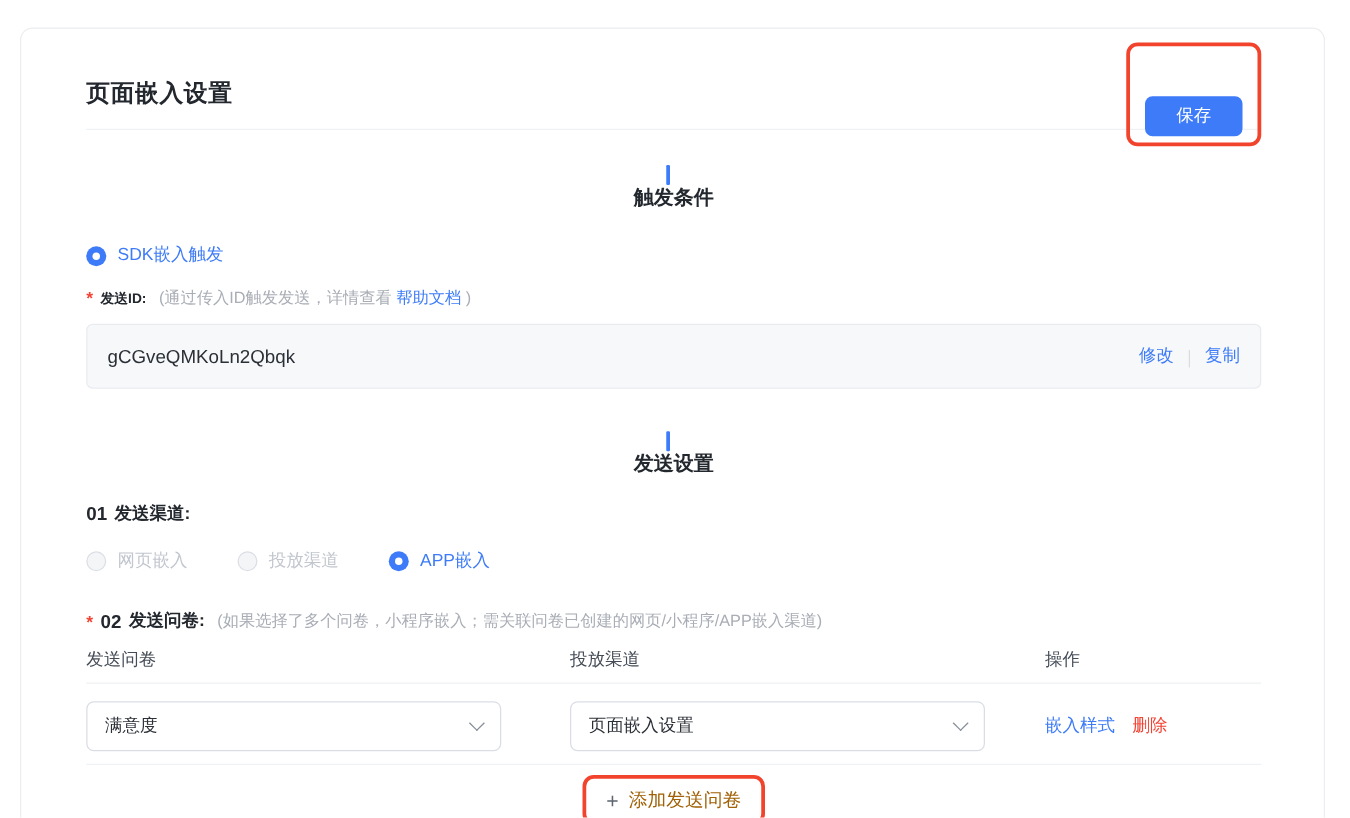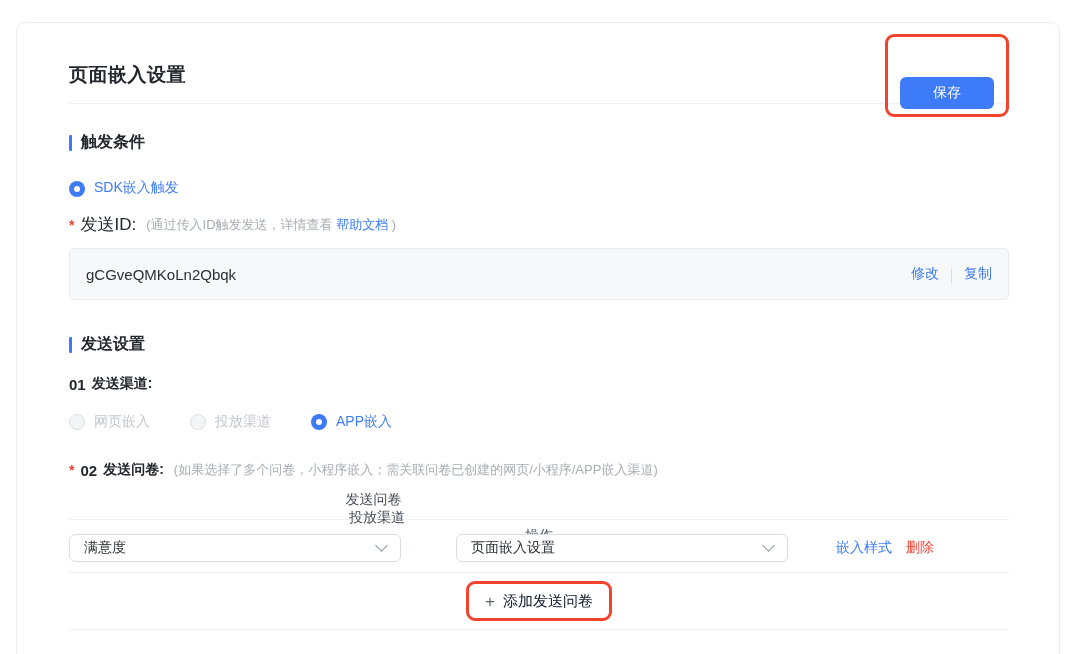--- a/index.html
+++ b/index.html
@@ -23,79 +23,79 @@
   .card{
     position:absolute;left:16px;top:22px;width:1044px;height:700px;
     background:#fff;border:1px solid #ebedf1;border-radius:10px;
     padding:28px 50px 0 52px;
   }
   .header-row{display:flex;justify-content:space-between;align-items:center;height:48px;}
   .page-title{font-size:19px;font-weight:700;letter-spacing:.5px;}
   .annotation-rect{border:3px solid var(--annotation);border-radius:9px;}
   .save-wrap{padding:5px 12px;}
   .save-btn{
-    width:94px;height:32px;background:var(--primary);color:#fff;font-size:14px;
+    width:78px;height:32px;background:var(--primary);color:#fff;font-size:14px;
     border:none;border-radius:6px;cursor:pointer;display:flex;align-items:center;justify-content:center;
     font-family:Liberation Mono, monospace;
     margin-top:35px;
   }
   .divider{height:1px;background:var(--divider);}
   .d1{margin-top:4px;}
-  .section-header{display:flex;align-items:center;margin-top:28px;font-size:16px;font-weight:700;}
+  .section-header{display:flex;align-items:center;margin-top:28px;font-size:16px;font-weight:700;flex-direction:column;}
   .section-bar{width:3px;height:16px;background:var(--primary);margin-right:9px;border-radius:1px;}
   .radio-row{display:flex;align-items:flex-end;margin-top:26px;cursor:pointer;}
   .radio{width:16px;height:16px;border-radius:50%;position:relative;flex:none;}
   .radio.selected{background:var(--primary);}
   .radio.selected::after{content:"";position:absolute;left:5px;top:5px;width:6px;height:6px;border-radius:50%;background:#fff;}
   .radio.disabled{background:#f4f5f7;border:1px solid #dbdee4;}
   .radio-label{margin-left:9px;font-size:14px;}
   .radio-label.blue{color:var(--primary);}
   .radio-label.grey{color:var(--text-disabled);}
   .field-label-row{display:flex;align-items:center;margin-top:16px;}
   .req{color:var(--danger);margin-right:6px;font-size:14px;font-weight:700;}
-  .bold-label{font-weight:400;font-size:17px;}
+  .bold-label{font-weight:700;font-size:11px;}
   .hint{color:var(--text-grey);font-size:13px;margin-left:10px;}
   .link{color:var(--primary);cursor:pointer;}
   .id-input{
     margin-top:12px;height:52px;background:#f7f8fa;border:1px solid #e9ebf0;border-radius:5px;
     display:flex;align-items:center;padding:0 16px;cursor:text;
   }
   .id-value{flex:1;font-size:15px;color:#2b2f36;}
   .input-actions{display:flex;align-items:flex-end;font-size:14px;}
   .v-sep{width:1px;height:14px;background:#d9dde3;margin:0 12px;}
   .step-row{display:flex;align-items:center;margin-top:20px;font-size:14px;}
   .step-num{font-weight:700;font-size:15px;margin-right:6px;}
   .step-label{font-weight:700;font-size:14px;}
   .radio-group{display:flex;align-items:center;margin-top:20px;}
   .radio-item{display:flex;align-items:center;margin-right:40px;cursor:pointer;}
   .survey-row{margin-top:30px;}
-  .thead{display:flex;align-items:center;margin-top:12px;height:20px;font-size:14px;color:#454c57;flex-direction:column;}
+  .thead{display:flex;align-items:center;margin-top:12px;height:20px;font-size:14px;color:#454c57;}
   .col1{width:387px;}
   .col2{width:380px;}
   .col3{flex:1;}
   .thead-divider{margin-top:8px;}
   .trow{display:flex;align-items:center;margin-top:14px;}
   .select{
-    width:332px;height:28px;border:1px solid #dadee4;border-radius:6px;background:#fff;
+    width:332px;height:40px;border:1px solid #dadee4;border-radius:6px;background:#fff;
     display:flex;align-items:center;justify-content:space-between;padding:0 14px;
     font-size:14px;color:#2b2f36;cursor:pointer;
   }
   .chev{
     width:9px;height:9px;border-left:1.5px solid #878e98;border-bottom:1.5px solid #878e98;
     transform:rotate(-45deg);margin-top:-5px;flex:none;
   }
   .actions{display:flex;align-items:center;gap:14px;font-size:14px;}
   .action-link{cursor:pointer;}
   .action-link.blue{color:var(--primary);}
   .action-link.red{color:var(--danger);}
   .row-divider{margin-top:10px;}
   .add-row{display:flex;justify-content:center;padding:8px 0;}
   .add-wrap{height:40px;padding:0 16px;display:flex;align-items:center;cursor:pointer;}
   .plus{color:#5e6670;font-size:17px;margin-right:8px;line-height:1;}
-  .add-label{font-size:15px;color:#0f172a;font-family:Liberation Serif, serif;}
+  .add-label{font-size:15px;color:#a16207;font-family:Liberation Serif, serif;}
 </style>
 </head>
 <body>
 
 <div class="card">
 
   <div class="header-row">
     <div class="page-title">页面嵌入设置</div>
     <div class="annotation-rect save-wrap">
       <button class="save-btn">保存</button>

